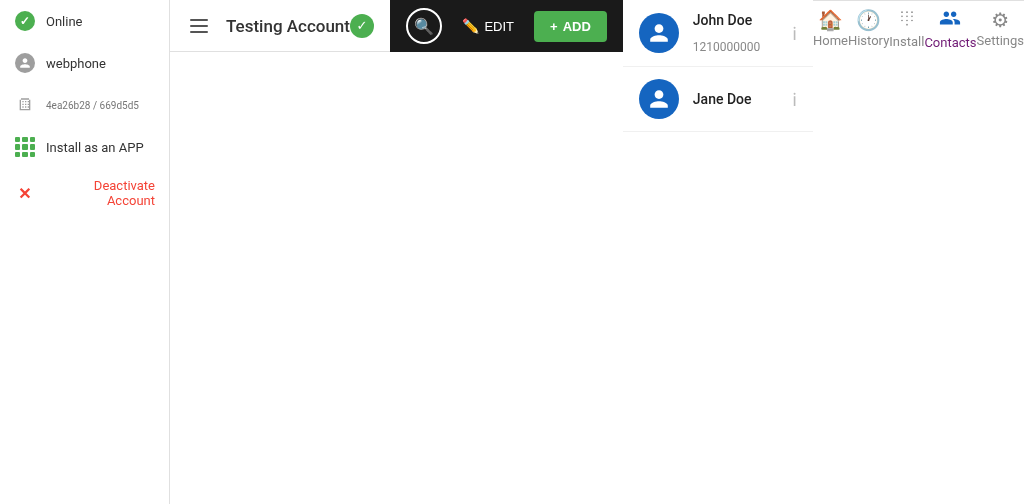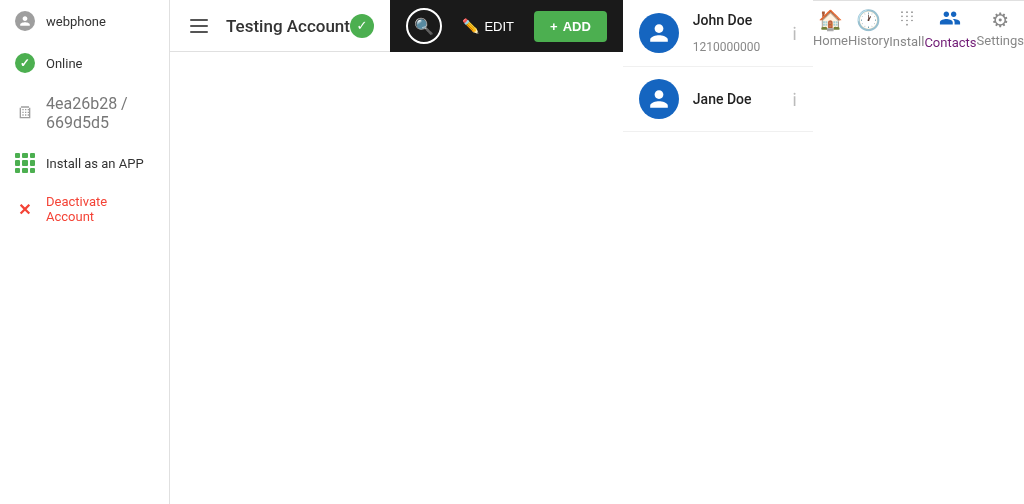--- a/index.html
+++ b/index.html
@@ -267,45 +267,45 @@
       font-size: 13px;
     }
   </style>
 </head>
 <body>
 
 <div class="sidebar">
 
   <div class="sidebar-item">
     <div class="sidebar-icon">
+      <div class="online-dot"></div>
+    </div>
+    <span class="sidebar-label">Online</span>
+  </div>
+
+  <div class="sidebar-item">
+    <div class="sidebar-icon">
       <div class="user-icon">
         <svg width="12" height="12" viewBox="0 0 24 24" fill="white">
             <path d="M12 12c2.7 0 4.8-2.1 4.8-4.8S14.7 2.4 12 2.4 7.2 4.5 7.2 7.2 9.3 12 12 12zm0 2.4c-3.2 0-9.6 1.6-9.6 4.8v2.4h19.2v-2.4c0-3.2-6.4-4.8-9.6-4.8z"></path>
           </svg>
       </div>
     </div>
     <span class="sidebar-label">webphone</span>
-  </div>
-
-  <div class="sidebar-item">
-    <div class="sidebar-icon">
-      <div class="online-dot"></div>
-    </div>
-    <span class="sidebar-label">Online</span>
   </div>
 
   <div class="sidebar-item">
     <div class="sidebar-icon">
       <div class="building-icon">
         <svg width="16" height="16" viewBox="0 0 24 24" fill="#9e9e9e">
             <path d="M6 2v2H4v16h16V4h-2V2H6zm0 2h12v14H6V4zm2 2v2h2V6H8zm4 0v2h2V6h-2zm4 0v2h2V6h-2zM8 10v2h2v-2H8zm4 0v2h2v-2h-2zm4 0v2h2v-2h-2zM8 14v2h2v-2H8zm4 0v2h2v-2h-2zm4 0v2h2v-2h-2z"></path>
           </svg>
       </div>
     </div>
-    <span class="sidebar-label" style="font-size:16px;color:#777;">4ea26b28 / 669d5d5</span>
+    <span class="sidebar-label" style="font-size:10px;color:#777;">4ea26b28 / 669d5d5</span>
   </div>
 
   <div class="sidebar-item">
     <div class="sidebar-icon">
       <div class="grid-icon">
         <span></span>
           <span></span>
           <span></span>
         <span></span>
           <span></span>
@@ -315,21 +315,21 @@
           <span></span>
       </div>
     </div>
     <span class="sidebar-label">Install as an APP</span>
   </div>
 
   <div class="sidebar-item">
     <div class="sidebar-icon">
       <div class="x-icon">✕</div>
     </div>
-    <span class="sidebar-label" style="color:#f44336;">Deactivate Account</span>
+    <span class="sidebar-label" style="color:#f44336;text-align:right;">Deactivate Account</span>
   </div>
 
 </div>
 
 <div class="main">
 
   <div class="header">
     <div class="hamburger">
       <span></span>
         <span></span>

